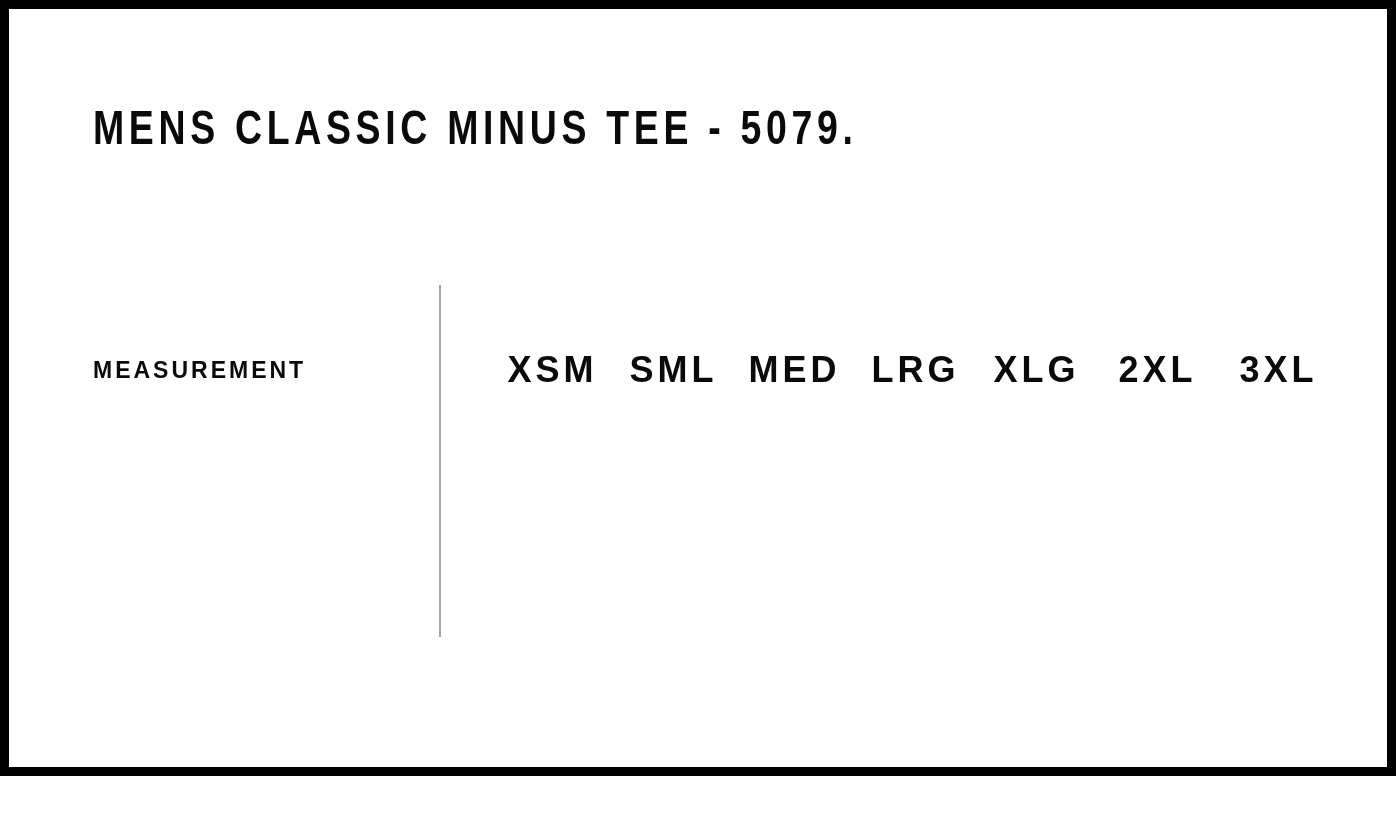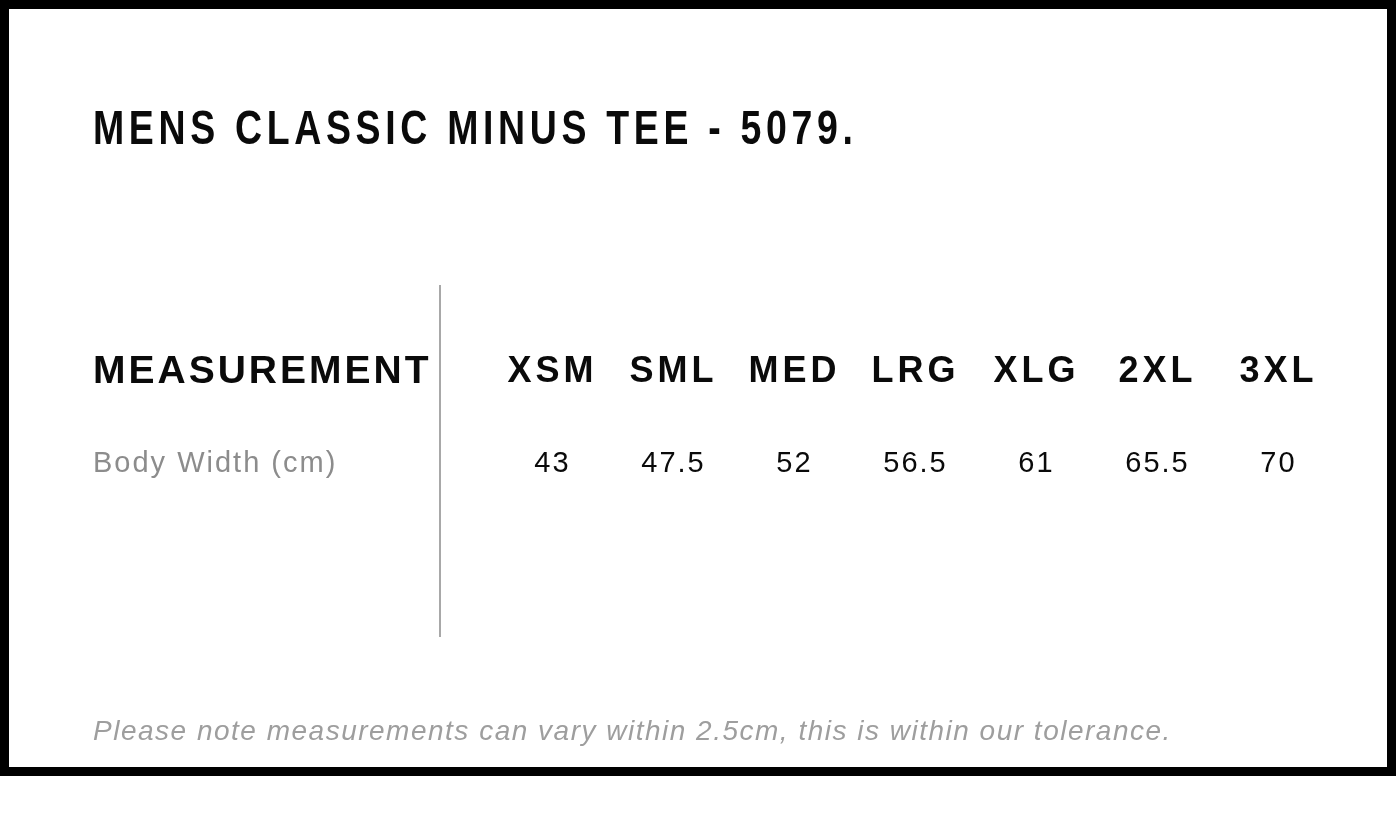--- a/index.html
+++ b/index.html
@@ -56,21 +56,21 @@
   .size-table col.c-label { width: 399px; }
   .size-table col.c-size  { width: 121px; }
   .size-table th, .size-table td {
     height: 92px;
     padding: 0;
     vertical-align: middle;
     white-space: nowrap;
   }
   .size-table th.measurement-header {
     text-align: left;
-    font-size: 39px;
+    font-size: 23px;
     font-weight: bold;
     color: #0a0a0a;
     letter-spacing: 3px;
   }
   .size-table th.size-header {
     text-align: center;
     font-size: 36px;
     font-weight: bold;
     color: #0a0a0a;
     letter-spacing: 4px;
@@ -129,27 +129,16 @@
         <th class="size-header">XSM</th>
         <th class="size-header">SML</th>
         <th class="size-header">MED</th>
         <th class="size-header">LRG</th>
         <th class="size-header">XLG</th>
         <th class="size-header">2XL</th>
         <th class="size-header">3XL</th>
       </tr>
     </thead>
     <tbody>
-      <tr>
-        <td class="row-label">Body Width (cm)</td>
-        <td class="value-cell">43</td>
-        <td class="value-cell">47.5</td>
-        <td class="value-cell">52</td>
-        <td class="value-cell">56.5</td>
-        <td class="value-cell">61</td>
-        <td class="value-cell">65.5</td>
-        <td class="value-cell">70</td>
-      </tr>
     </tbody>
   </table>
 
-  <p class="note">Please note measurements can vary within 2.5cm, this is within our tolerance.</p>
 </div>
 
 </body></html>

